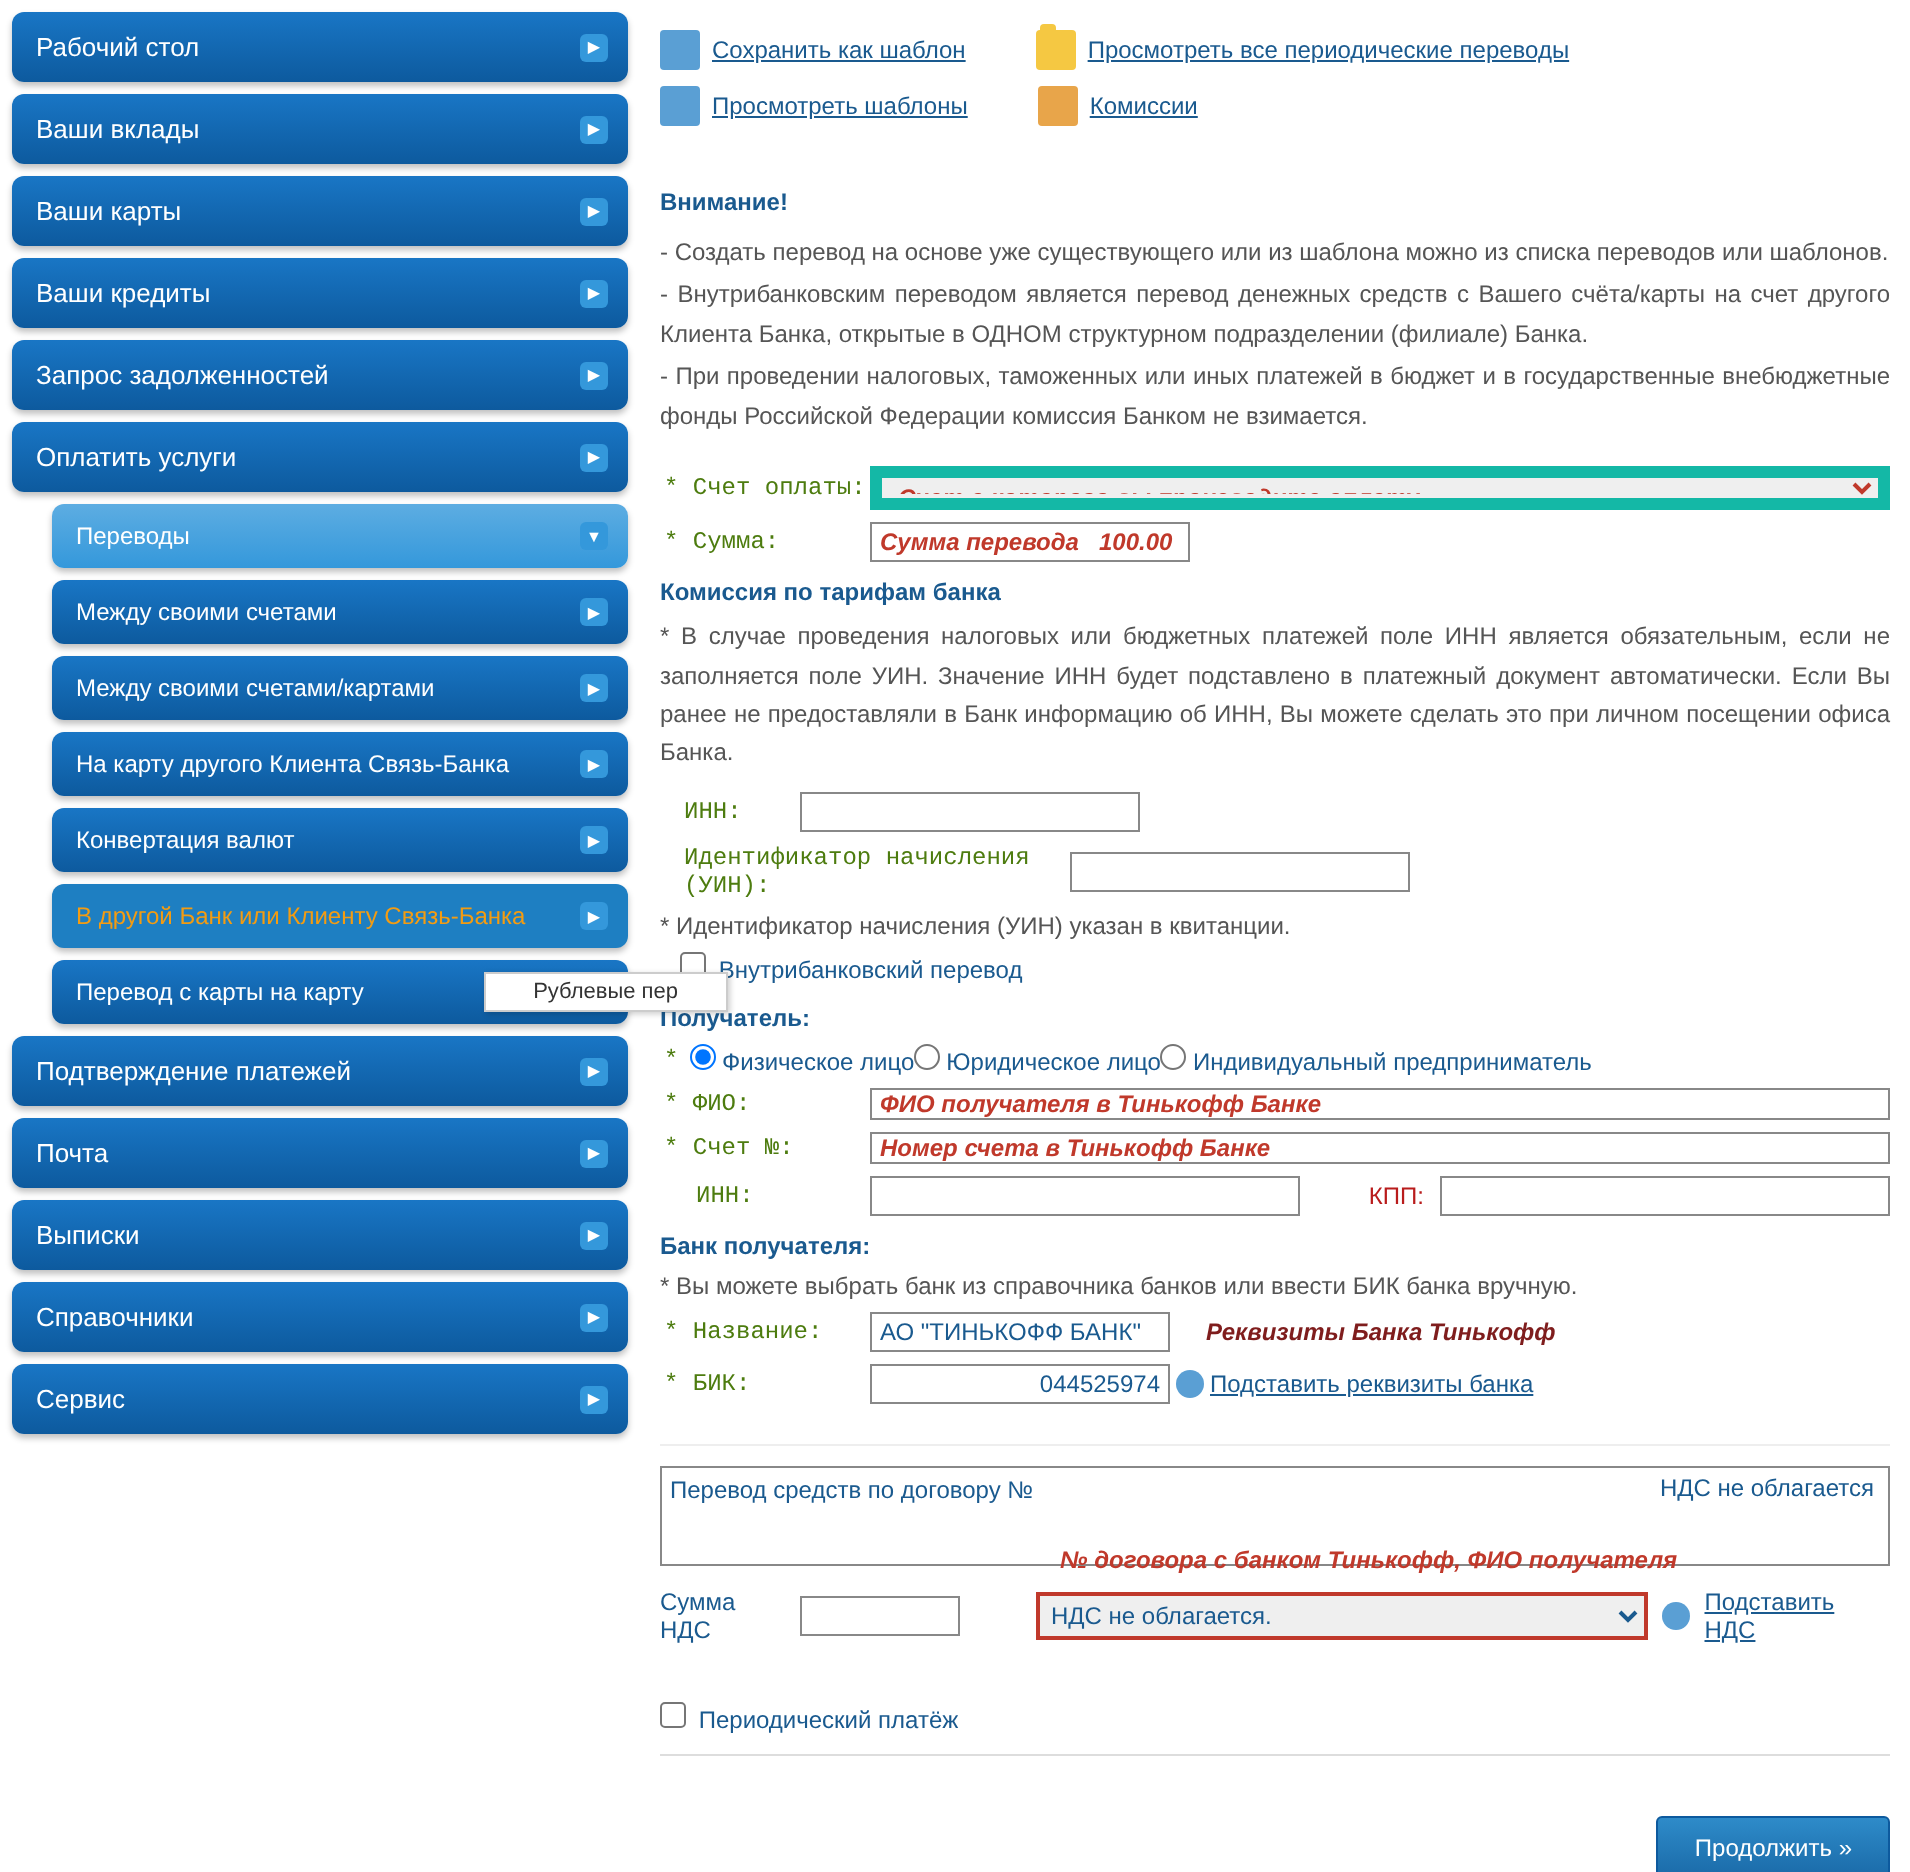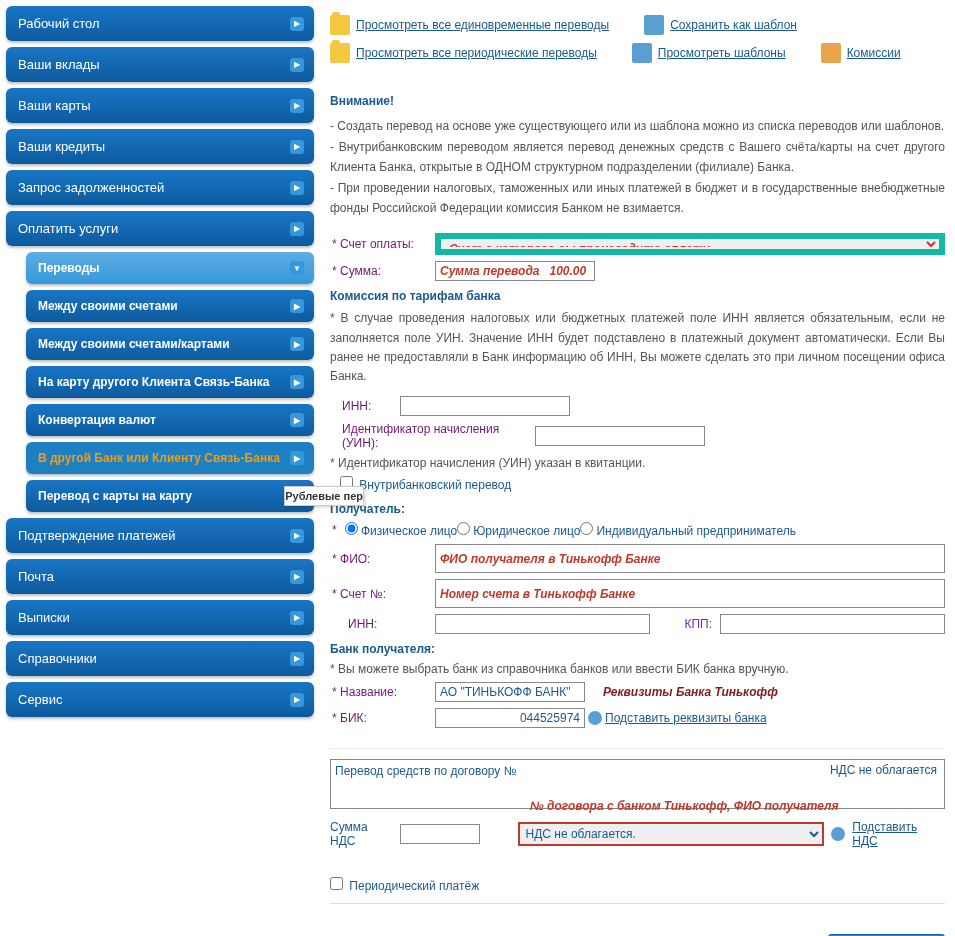--- a/index.html
+++ b/index.html
@@ -2,53 +2,53 @@
 <html><head>
 <meta charset="utf-8">
 <style>
 * { box-sizing: border-box; margin: 0; padding: 0; }
 body { font-family: Arial, sans-serif; font-size: 12px; background: #fff; width: 955px; }
 .container { display: flex; }
 .sidebar { width: 320px; padding: 6px; }
 .menu-item { background: linear-gradient(#1976c5, #0d5a9e); color: #fff; padding: 10px 12px; margin-bottom: 6px; border-radius: 6px; position: relative; cursor: pointer; font-size: 13px; box-shadow: 0 2px 3px rgba(0,0,0,0.25); }
 .menu-item .arrow { position: absolute; right: 10px; top: 50%; transform: translateY(-50%); width: 14px; height: 14px; background: #3498db; border-radius: 3px; display: flex; align-items: center; justify-content: center; }
 .menu-item .arrow::after { content: "▶"; font-size: 8px; color: #fff; }
-.submenu { padding-left: 20px; font-weight: bold; }
+.submenu { padding-left: 20px; }
 .submenu-item { background: linear-gradient(#1976c5, #0d5a9e); color: #fff; padding: 9px 12px; margin-bottom: 6px; border-radius: 6px; position: relative; cursor: pointer; font-size: 12px; box-shadow: 0 2px 3px rgba(0,0,0,0.25); }
 .submenu-item .arrow { position: absolute; right: 10px; top: 50%; transform: translateY(-50%); width: 14px; height: 14px; background: #3498db; border-radius: 3px; display: flex; align-items: center; justify-content: center; }
 .submenu-item .arrow::after { content: "▶"; font-size: 8px; color: #fff; }
 .submenu-item.active { background: linear-gradient(#5dade2, #3498db); }
 .submenu-item.active .arrow::after { content: "▼"; }
 .submenu-item.selected { background: #1e7fc2; }
 .submenu-item.selected span:first-child { color: #f39c12; }
-.tooltip { position: absolute; background: #fff; border: 1px solid #ccc; padding: 3px 0; font-size: 11px; color: #333; right: -50px; top: 6px; box-shadow: 1px 1px 3px rgba(0,0,0,0.2); }
+.tooltip { position: absolute; background: #fff; border: 1px solid #ccc; padding: 3px 24px; font-size: 11px; color: #333; right: -50px; top: 6px; box-shadow: 1px 1px 3px rgba(0,0,0,0.2); }
 .content { flex: 1; padding: 15px 10px; font-size: 12px; }
 .top-links { display: flex; flex-wrap: wrap; margin-bottom: 20px; }
 .top-link { display: flex; align-items: center; margin-right: 35px; margin-bottom: 8px; }
 .top-link .icon { width: 20px; height: 20px; margin-right: 6px; display: inline-block; }
 .top-link a { color: #1a5a8f; text-decoration: underline; cursor: pointer; }
 .icon-folder { background: #f5c842; border-radius: 2px; position: relative; }
 .icon-folder::before { content: ""; position: absolute; top: -3px; left: 2px; width: 8px; height: 4px; background: #f5c842; border-radius: 2px 2px 0 0; }
 .icon-save { background: #5a9fd4; border-radius: 2px; }
 .icon-view { background: #5a9fd4; border-radius: 2px; }
 .icon-commission { background: #e8a54a; border-radius: 2px; }
 .notice { color: #555; margin-bottom: 15px; line-height: 1.7; text-align: justify; }
 .notice-title { color: #1a5a8f; font-weight: bold; margin-bottom: 5px; }
 .form-row { display: flex; align-items: center; margin-bottom: 6px; }
-.form-label { color: #701a75; width: 105px; flex-shrink: 0; padding-left: 2px; }
+.form-label { color: #4d7c0f; width: 105px; flex-shrink: 0; padding-left: 2px; font-family: Liberation Mono, monospace; }
 select.account-select { flex: 1; border: 6px solid #14b8a6; padding: 2px 4px; color: #c0392b; font-style: italic; font-weight: bold; font-size: 12px; height: 22px; }
 input.sum-input { border: 1px solid #888; padding: 2px 4px; color: #c0392b; font-style: italic; font-weight: bold; font-size: 12px; width: 160px; height: 20px; }
 .section-title { color: #1a5a8f; font-weight: bold; margin: 8px 0 6px; }
 .info-text { color: #555; line-height: 1.6; margin-bottom: 10px; text-align: justify; }
 input[type=text].std { border: 1px solid #888; padding: 2px 4px; height: 20px; font-size: 12px; }
 .checkbox-row { margin: 6px 0 10px; padding-left: 10px; }
 .checkbox-row label { color: #1a5a8f; margin-left: 3px; }
 .radio-group { display: flex; flex: 1; }
 .radio-item label { color: #1a5a8f; margin-left: 3px; }
-input.red-input { border: 1px solid #888; padding: 2px 4px; color: #c0392b; font-style: italic; font-weight: bold; font-size: 12px; flex: 1; height: 29px; }
+input.red-input { border: 1px solid #888; padding: 2px 4px; color: #c0392b; font-style: italic; font-weight: bold; font-size: 12px; flex: 1; height: 16px; }
 .hint { color: #555; margin: 6px 0; }
 .bank-annot { color: #7f1d1d; font-style: italic; font-weight: bold; margin-left: 18px; }
 .link-btn { color: #1a5a8f; text-decoration: underline; cursor: pointer; }
 .bottom-section { margin-top: 20px; border-top: 1px solid #eee; padding-top: 10px; }
 textarea.memo { width: 100%; height: 50px; border: 1px solid #888; padding: 4px; font-size: 12px; color: #1a5a8f; resize: none; font-family: Arial; }
 .memo-overlay { position: relative; }
 .memo-red { position: absolute; top: 4px; left: 200px; color: #c0392b; font-style: italic; font-weight: bold; font-size: 12px; pointer-events: none; margin-top: 36px; }
 .memo-tail { position: absolute; top: 4px; right: 8px; color: #1a5a8f; font-size: 12px; pointer-events: none; }
 .nds-row { display: flex; align-items: center; margin-top: 8px; gap: 4px; }
 .nds-select { border: 2px solid #c0392b; padding: 2px; color: #1a5a8f; width: 310px; height: 24px; font-size: 12px; }
@@ -80,24 +80,20 @@
     <div class="menu-item"><span>Подтверждение платежей</span><span class="arrow"></span></div>
     <div class="menu-item"><span>Почта</span><span class="arrow"></span></div>
     <div class="menu-item"><span>Выписки</span><span class="arrow"></span></div>
     <div class="menu-item"><span>Справочники</span><span class="arrow"></span></div>
     <div class="menu-item"><span>Сервис</span><span class="arrow"></span></div>
   </div>
 
   <div class="content">
     <div class="top-links">
       <div class="top-link">
-          <span class="icon icon-folder"></span>
-          <a>Просмотреть все единовременные переводы</a>
-        </div>
-      <div class="top-link">
           <span class="icon icon-save"></span>
           <a>Сохранить как шаблон</a>
         </div>
       <div class="top-link">
           <span class="icon icon-folder"></span>
           <a>Просмотреть все периодические переводы</a>
         </div>
       <div class="top-link">
           <span class="icon icon-view"></span>
           <a>Просмотреть шаблоны</a>
@@ -157,21 +153,21 @@
       <span class="form-label">* ФИО:</span>
       <input class="red-input" value="ФИО получателя в Тинькофф Банке" style="">
     </div>
     <div class="form-row">
       <span class="form-label">* Счет №:</span>
       <input class="red-input" value="Номер счета в Тинькофф Банке" style="">
     </div>
     <div class="form-row">
       <span class="form-label" style="padding-left:18px;width:105px">ИНН:</span>
       <input type="text" class="std" style="width: 215px;">
-      <span style="width:70px;text-align:right;padding-right:8px;color:#6d28d9">КПП:</span>
+      <span style="width:70px;text-align:right;padding-right:8px;color:#b91c1c">КПП:</span>
       <input type="text" class="std" style="flex: 1 1 0%;">
     </div>
 
     <div class="section-title">Банк получателя:</div>
     <div class="hint">* Вы можете выбрать банк из справочника банков или ввести БИК банка вручную.</div>
 
     <div class="form-row">
       <span class="form-label">* Название:</span>
       <input type="text" class="std" style="width: 150px; color: rgb(26, 90, 143);" value="АО &quot;ТИНЬКОФФ БАНК&quot;">
       <span class="bank-annot">Реквизиты Банка Тинькофф</span>

